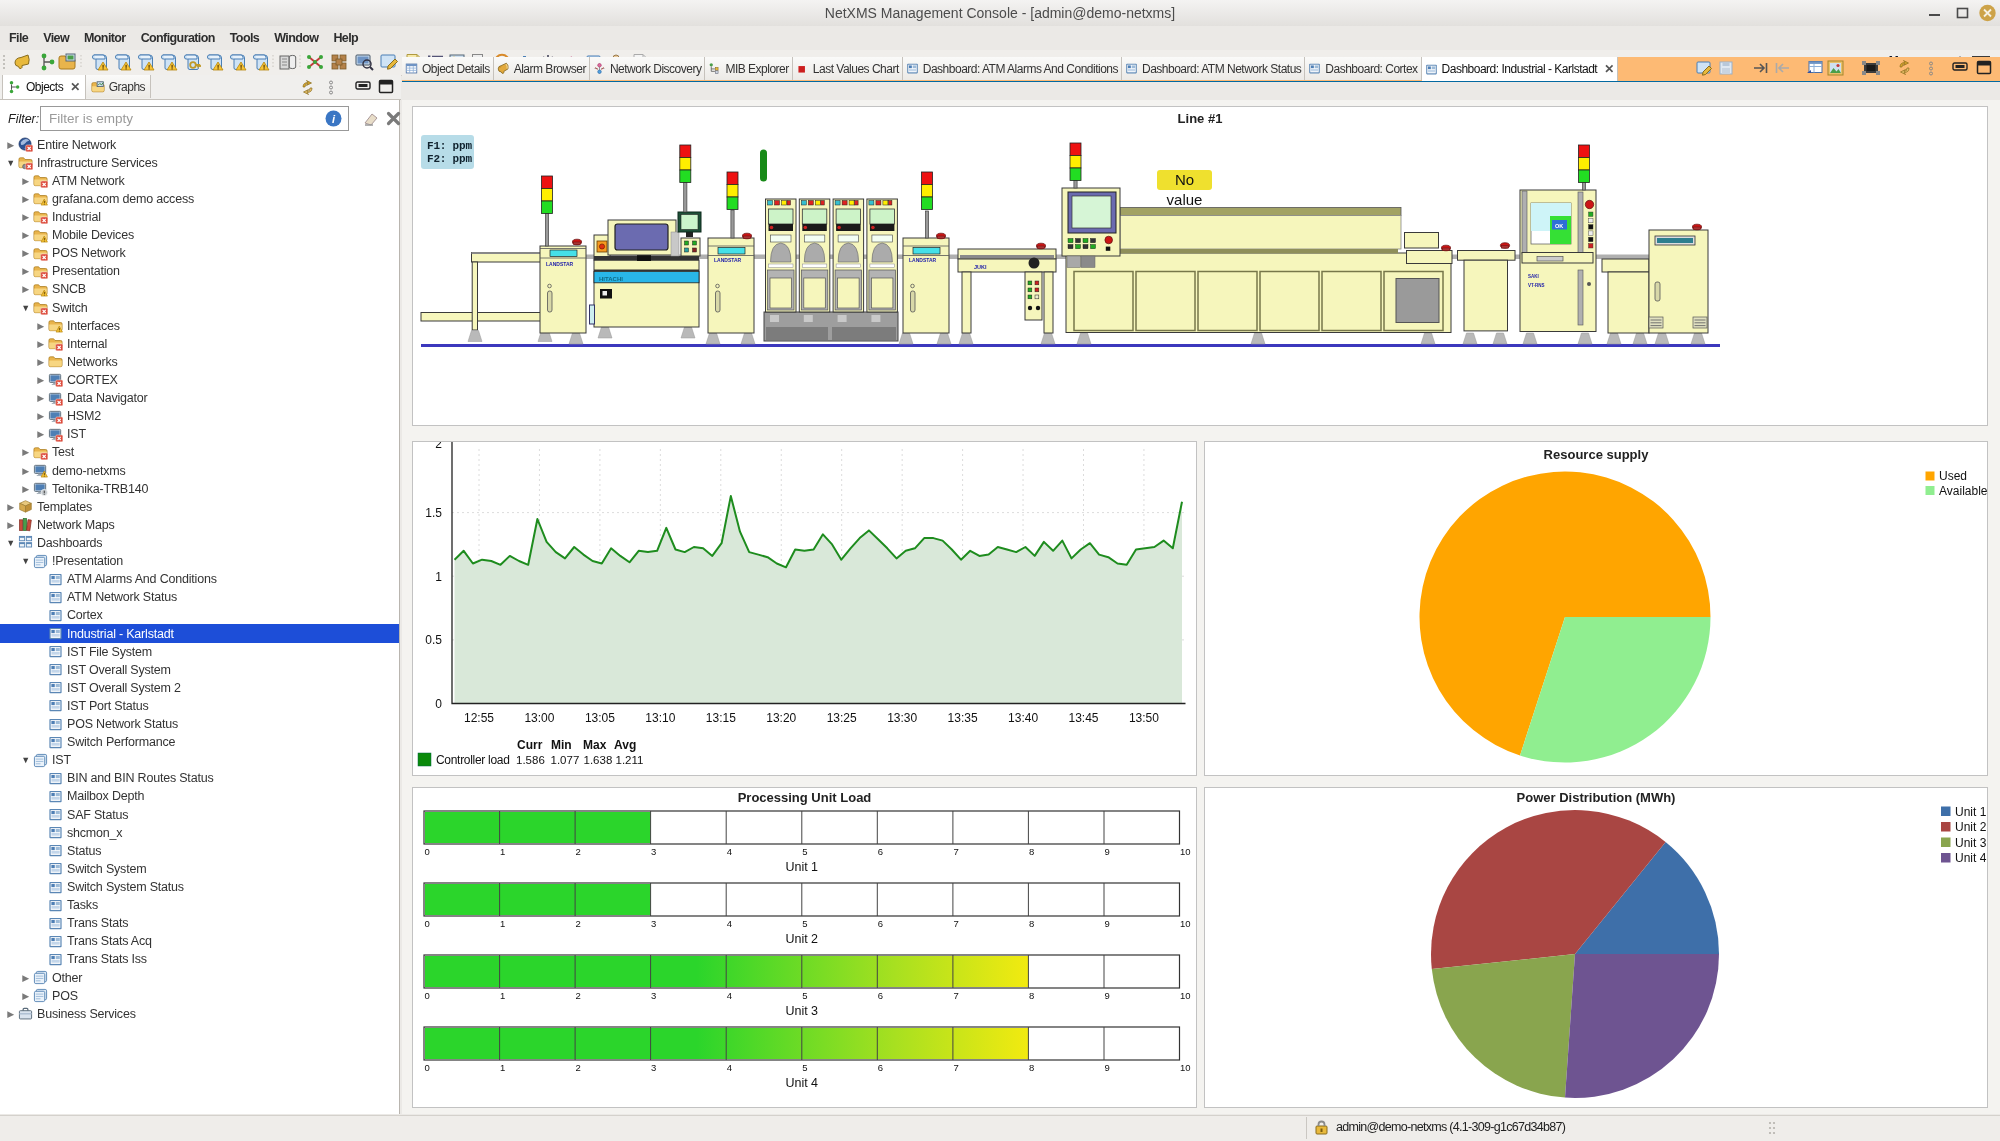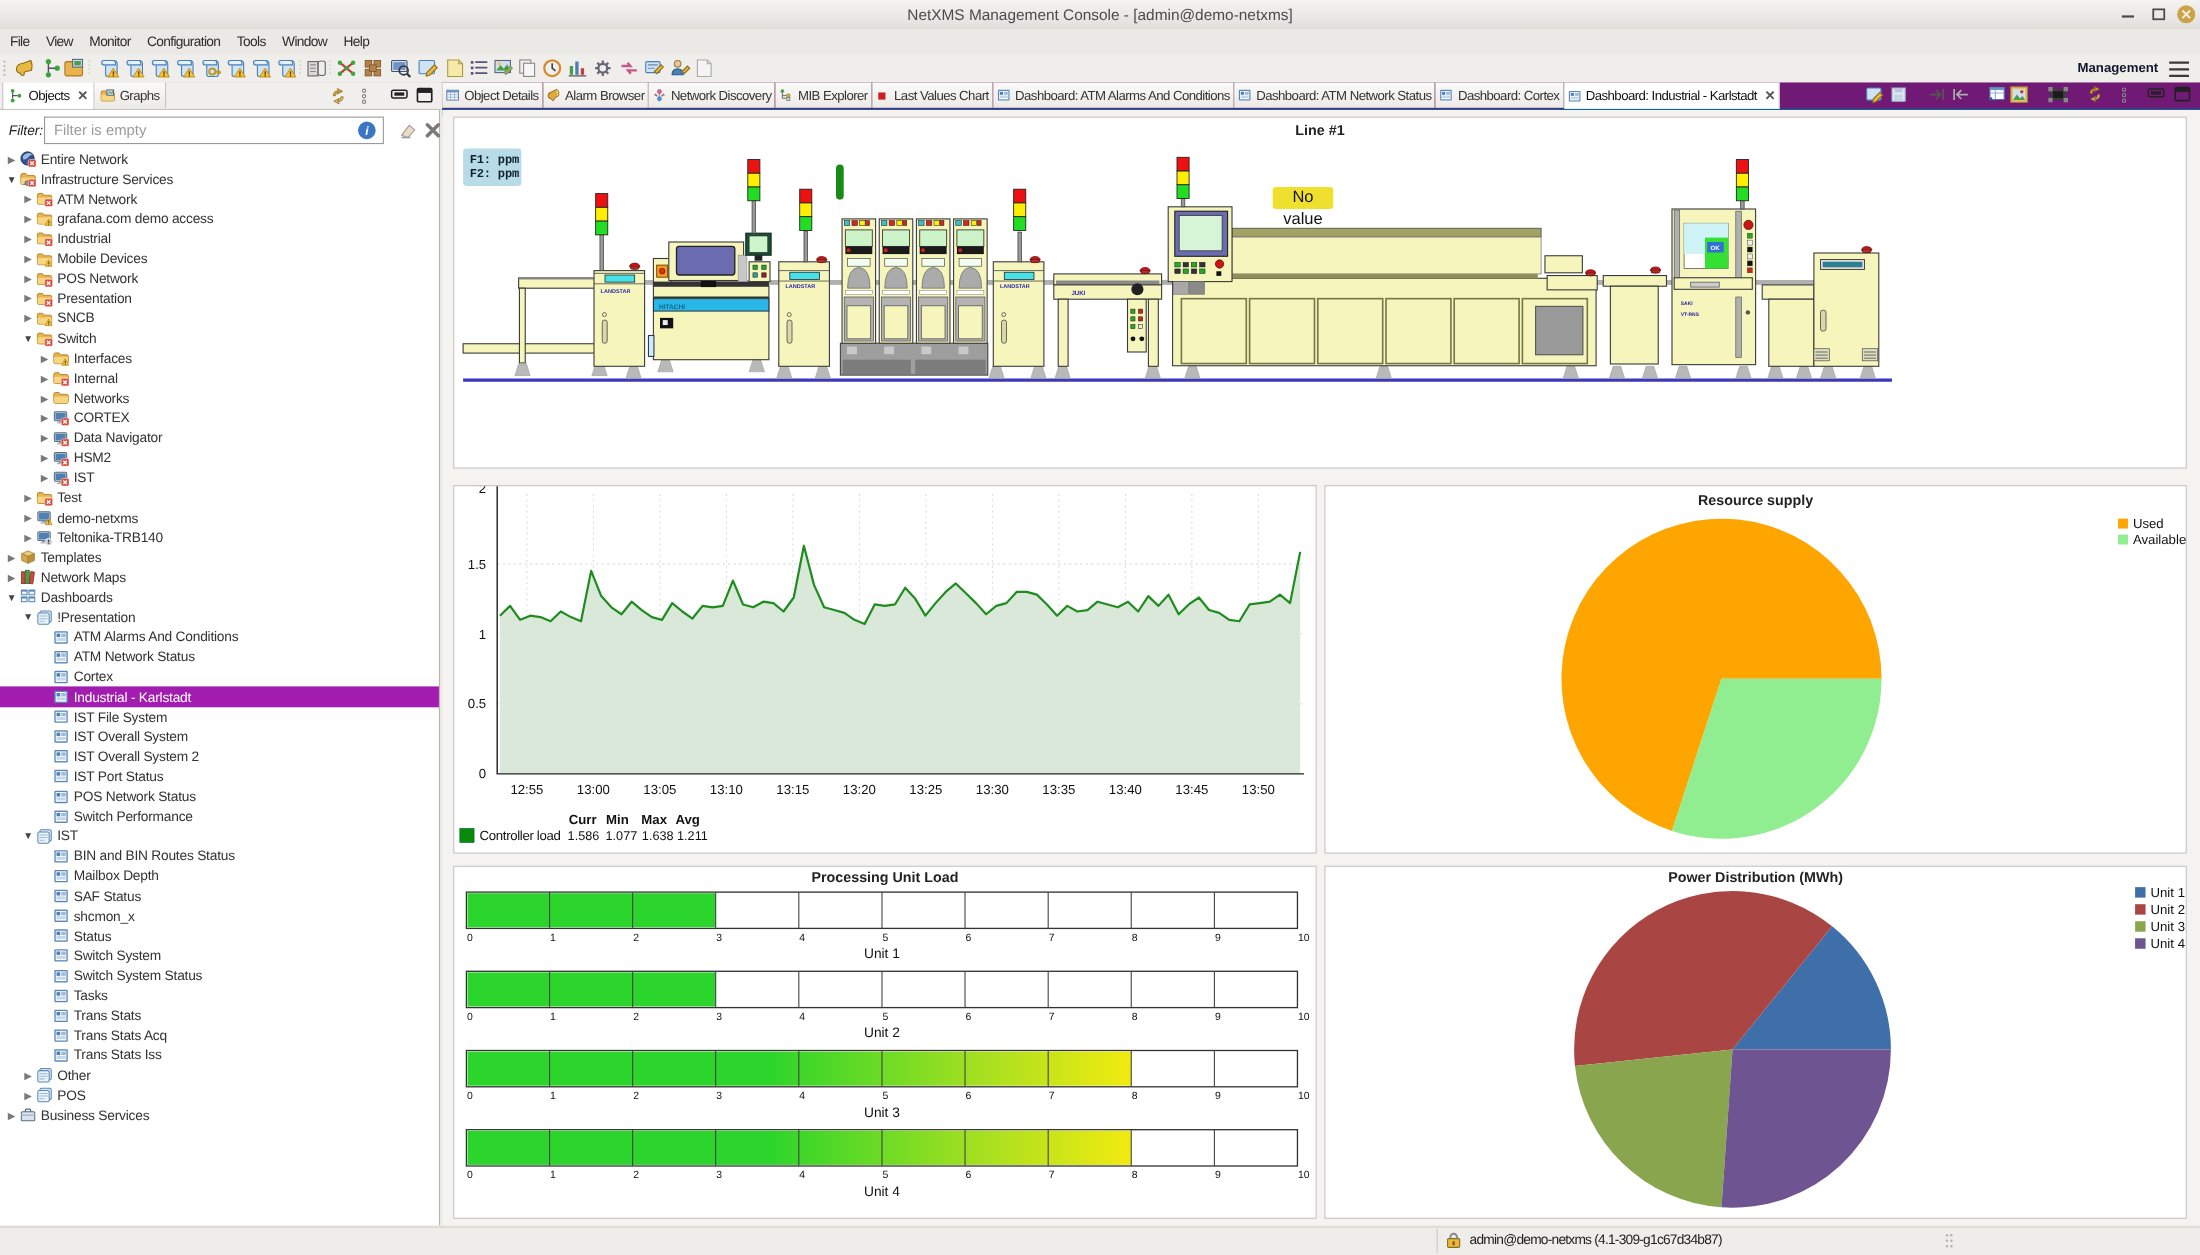--- a/index.html
+++ b/index.html
@@ -2,41 +2,41 @@
 <html><head>
 <meta charset="utf-8">
 <style>
 html,body{margin:0;padding:0;width:2000px;height:1141px;overflow:hidden;
  font-family:"Liberation Sans",sans-serif;-webkit-font-smoothing:antialiased;}
 body{position:relative;background:#ebe9e6;}
 .abs{position:absolute;}
 #titlebar{left:0;top:0;width:2000px;height:26px;
  background:linear-gradient(#f4f3f2,#e2e0dd);border-bottom:1px solid #c9c6c1;}
 #titletext{width:100%;text-align:center;font-size:14px;font-weight:normal;color:#4c4c4c;line-height:26px;}
-#menubar{left:0;top:26px;width:2000px;height:24px;background:#ebe9e6;}
+#menubar{left:0;top:26px;width:2000px;height:24px;background:#ebe9e6;font-weight:bold;}
 #menubar span{display:inline-block;font-size:12.5px;letter-spacing:-0.6px;color:#2d2d2d;margin:0 7.5px;line-height:24px;}
 #toolbar{left:0;top:50px;width:2000px;height:25px;background:#f0eeeb;border-bottom:1px solid #d2cec9;}
 #mgmt{right:38px;top:54px;font-size:12px;font-weight:bold;color:#0f172a;}
 #hamb{right:8px;top:55px;width:22px;}
 #lefttabs{left:0;top:75px;width:401px;height:24px;background:#f0efed;border-bottom:1px solid #c6c2bc;}
 #leftpanel{left:0;top:100px;width:399px;height:1014px;background:#ffffff;border-right:1px solid #b9b5af;}
-#maintabs{left:402px;top:75px;width:1598px;height:24px;background:#701a75;border-bottom:7px solid #0369a1;}
+#maintabs{left:402px;top:57px;width:1598px;height:24px;background:#fdba74;border-bottom:1px solid #0369a1;}
 #maincontent{left:402px;top:100px;width:1598px;height:1014px;background:#f4f3f0;}
 #statusbar{left:0;top:1115px;width:2000px;height:26px;background:#efedea;border-top:1px solid #d4d1cc;}
 .tab{display:inline-flex;align-items:center;height:23px;padding:0 3px;font-size:12px;letter-spacing:-0.5px;color:#333;
  border-right:1px solid #c6c2bc;background:linear-gradient(#fafaf9,#eceae6);vertical-align:top;}
 .tab.active{background:#ffffff;height:24px;color:#111;}
 .tab svg{margin-right:4px;flex:none;}
 .tabx{margin-left:7px;color:#555;font-size:12px;font-weight:bold;}
 #tree{position:absolute;left:0;top:135.5px;width:399px;font-size:12.5px;letter-spacing:-0.2px;color:#333;}
 .trow{height:18.12px;display:flex;align-items:center;white-space:nowrap;}
 .trow .arr{width:11px;text-align:center;color:#7a7a7a;font-size:9px;flex:none;margin-right:2px;}
 .trow .arr.open{color:#444;}
 .trow svg{flex:none;margin-right:4px;}
-.trow.sel{background:#a21caf;color:#fff;}
+.trow.sel{background:#1d4ed8;color:#fff;}
 .i0{padding-left:5px;} .i1{padding-left:20px;} .i2{padding-left:35px;}
 #filterrow{position:absolute;left:0;top:103px;width:399px;height:32px;background:#fff;}
 #filterbox{position:absolute;left:40px;top:3px;width:309px;height:25px;border:1px solid #999;background:#fff;
  font-size:13.5px;color:#9a9a9a;line-height:23px;padding-left:8px;box-sizing:border-box;}
 .panel{position:absolute;background:#fff;border:1px solid #c2c2c2;}
 .ptitle{position:absolute;width:100%;text-align:center;font-weight:bold;font-size:13px;color:#222;}
 #sbsep{position:absolute;left:1306px;top:1117px;height:22px;width:1px;background:#cac7c2;}
 #sbtext{position:absolute;left:1336px;top:1120px;font-size:12.5px;letter-spacing:-0.7px;color:#222;}
 #demo{position:absolute;left:1568px;top:1119px;width:197px;height:20px;background:#90ee90;
  text-align:center;font-weight:bold;font-size:13px;color:#111;line-height:20px;margin-top:32px;}

